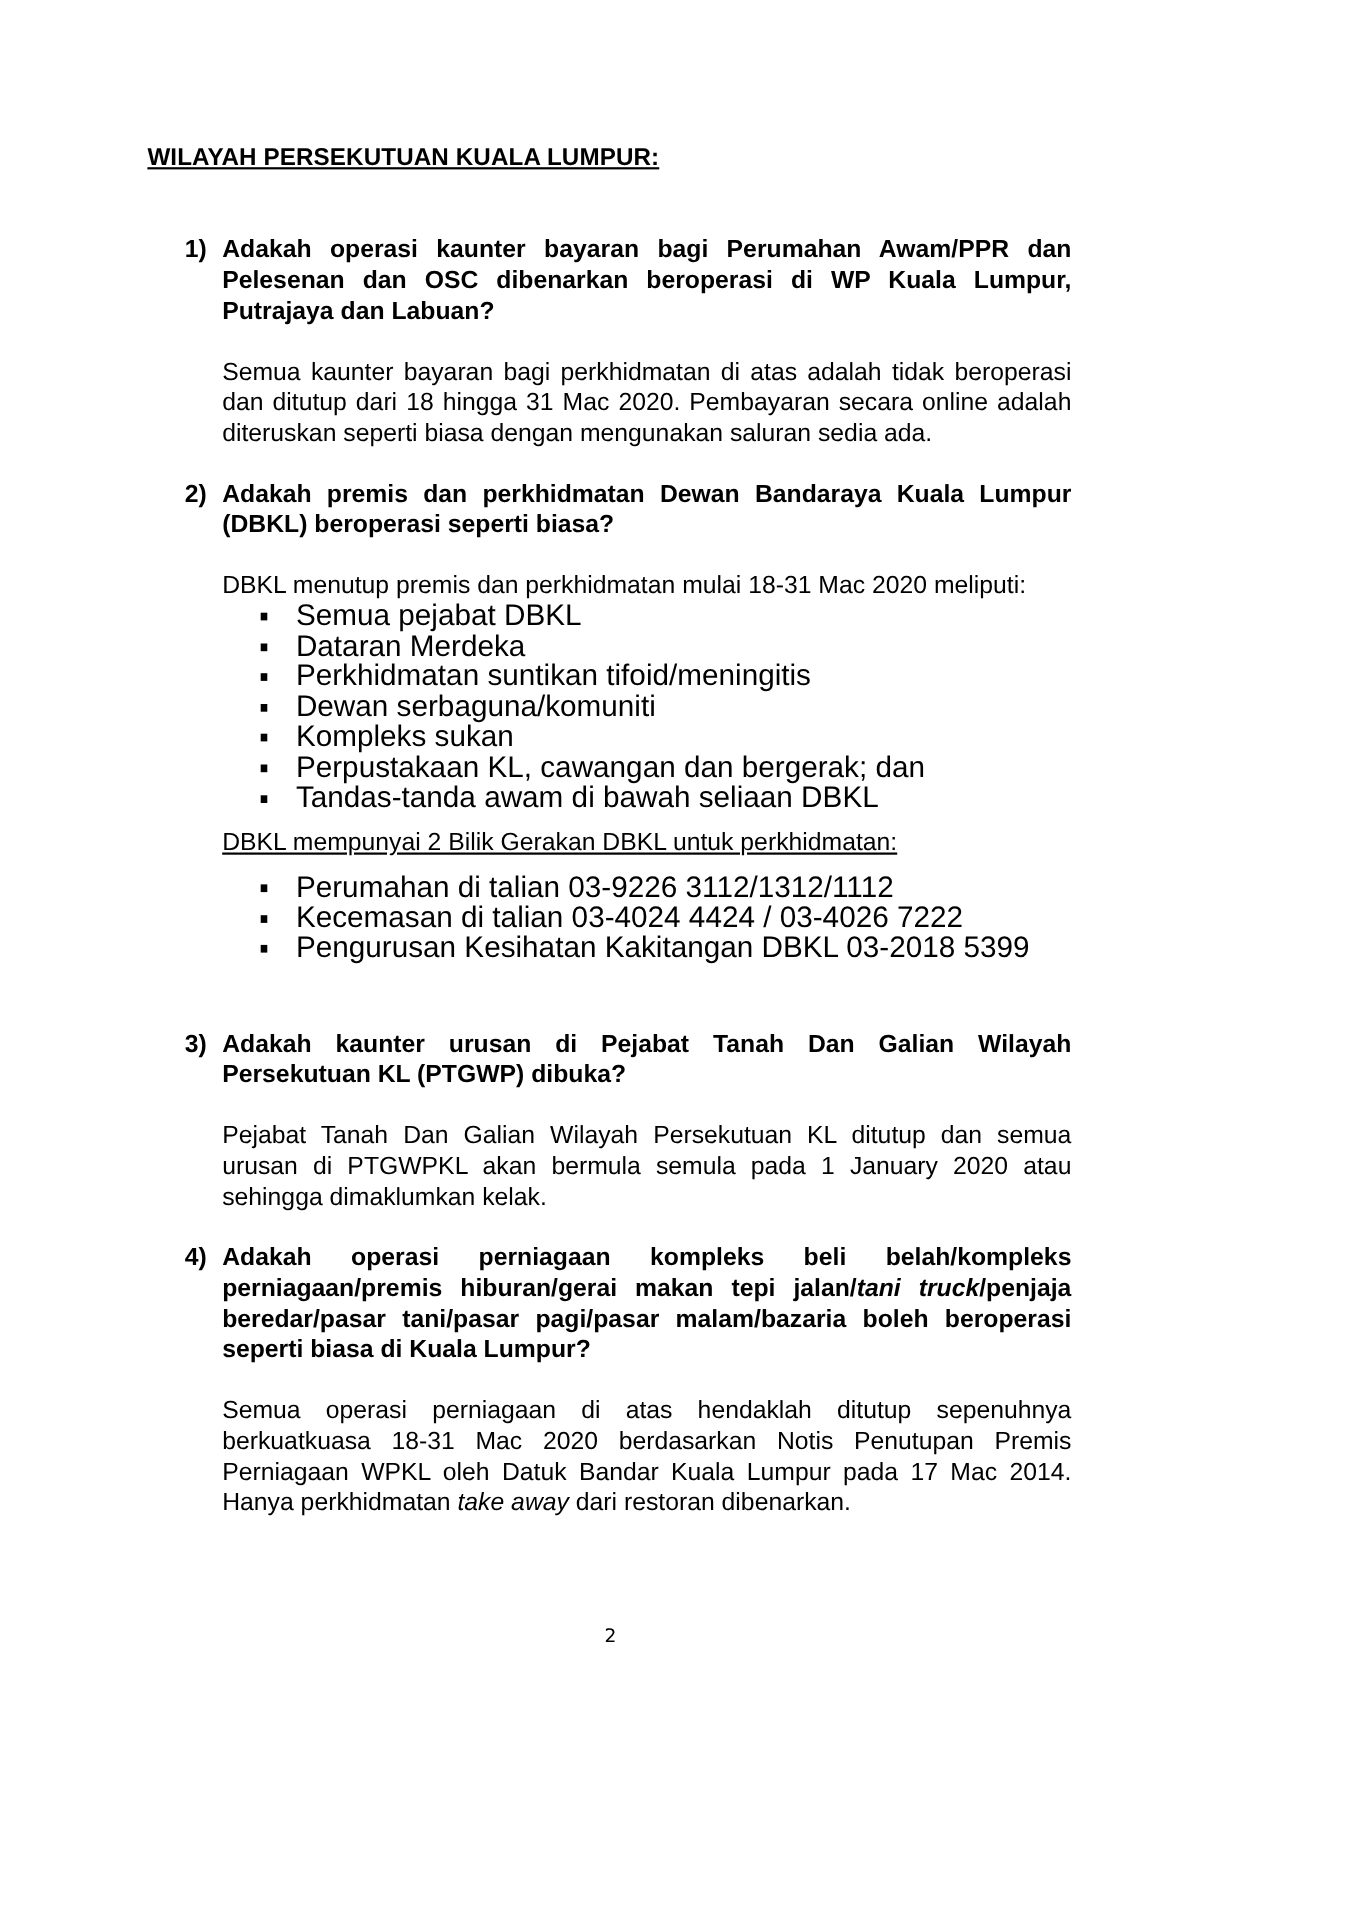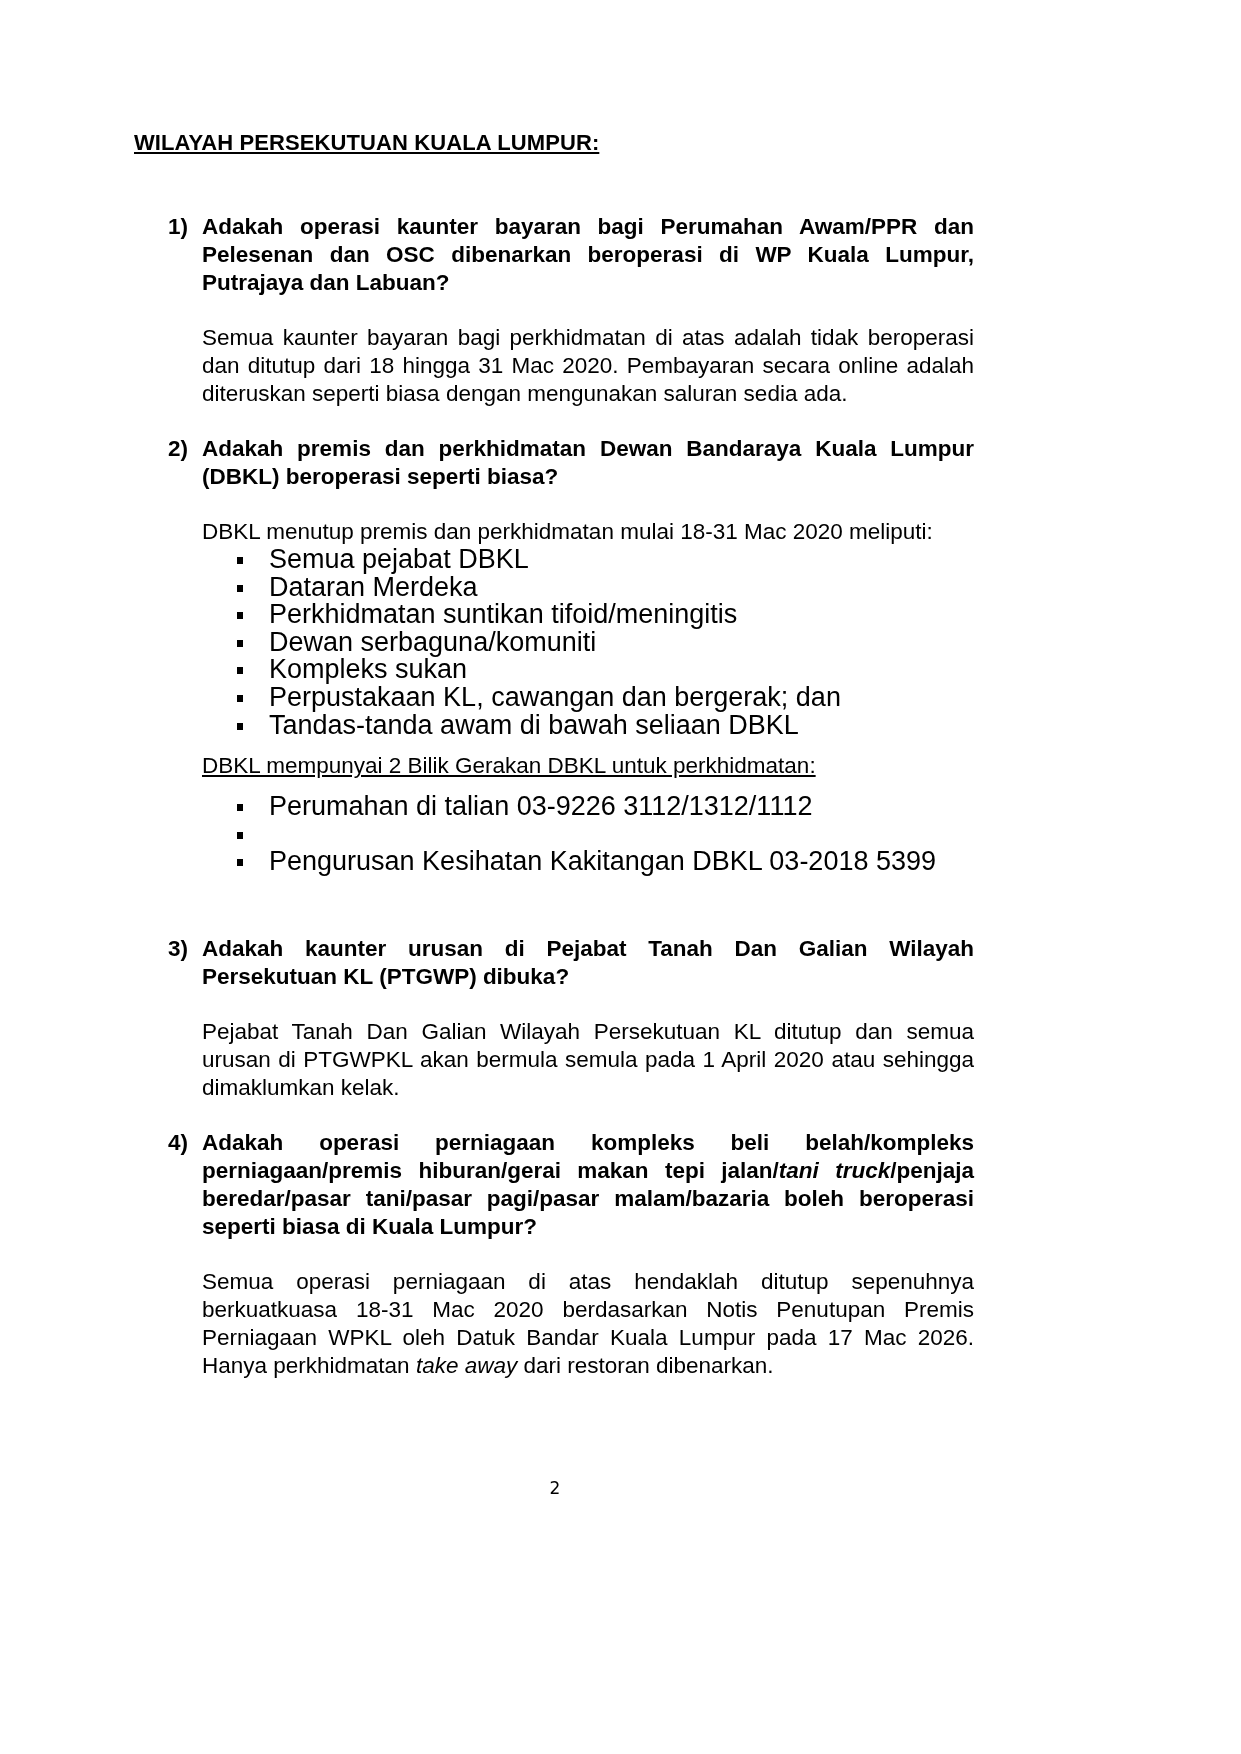--- a/index.html
+++ b/index.html
@@ -67,37 +67,38 @@
       </li>
   </ul>
   <div class="a" style="margin-top:13px;text-decoration:underline;">DBKL mempunyai 2 Bilik Gerakan DBKL untuk perkhidmatan:</div>
   <ul class="bullets" style="margin-top:13px;">
     <li>
         <span class="bullet-mark"></span>
         <span>Perumahan di talian 03-9226 3112/1312/1112</span>
       </li>
     <li>
         <span class="bullet-mark"></span>
+        <span>Kecemasan di talian 03-4024 4424 / 03-4026 7222</span>
       </li>
     <li>
         <span class="bullet-mark"></span>
         <span>Pengurusan Kesihatan Kakitangan DBKL 03-2018 5399</span>
       </li>
   </ul>
 </div>
 
 <div class="qa" style="top:935px;">
   <div class="q">
     <span class="num">3)</span>
     <span class="qtext">Adakah kaunter urusan di Pejabat Tanah Dan Galian Wilayah Persekutuan KL (PTGWP) dibuka?</span>
   </div>
-  <div class="a" style="margin-top:27px;">Pejabat Tanah Dan Galian Wilayah Persekutuan KL ditutup dan semua urusan di PTGWPKL akan bermula semula pada 1 April 2020 atau sehingga dimaklumkan kelak.</div>
+  <div class="a" style="margin-top:27px;">Pejabat Tanah Dan Galian Wilayah Persekutuan KL ditutup dan semua urusan di PTGWPKL akan bermula semula pada 1 January 2020 atau sehingga dimaklumkan kelak.</div>
 </div>
 
 <div class="qa" style="top:1129px;">
   <div class="q">
     <span class="num">4)</span>
     <span class="qtext"><span>Adakah operasi perniagaan kompleks beli belah/kompleks perniagaan/premis hiburan/gerai makan tepi jalan/</span><i>tani truck</i><span>/penjaja beredar/pasar tani/pasar pagi/pasar malam/bazaria boleh beroperasi seperti biasa di Kuala Lumpur?</span></span>
   </div>
-  <div class="a" style="margin-top:27px;"><span>Semua operasi perniagaan di atas hendaklah ditutup sepenuhnya berkuatkuasa 18-31 Mac 2020 berdasarkan Notis Penutupan Premis Perniagaan WPKL oleh Datuk Bandar Kuala Lumpur pada 17 Mac 2026. Hanya perkhidmatan </span><i>take away</i><span> dari restoran dibenarkan.</span></div>
+  <div class="a" style="margin-top:27px;"><span>Semua operasi perniagaan di atas hendaklah ditutup sepenuhnya berkuatkuasa 18-31 Mac 2020 berdasarkan Notis Penutupan Premis Perniagaan WPKL oleh Datuk Bandar Kuala Lumpur pada 17 Mac 2014. Hanya perkhidmatan </span><i>take away</i><span> dari restoran dibenarkan.</span></div>
 </div>
 
 <div class="page-number">2</div>
 
 </body></html>

